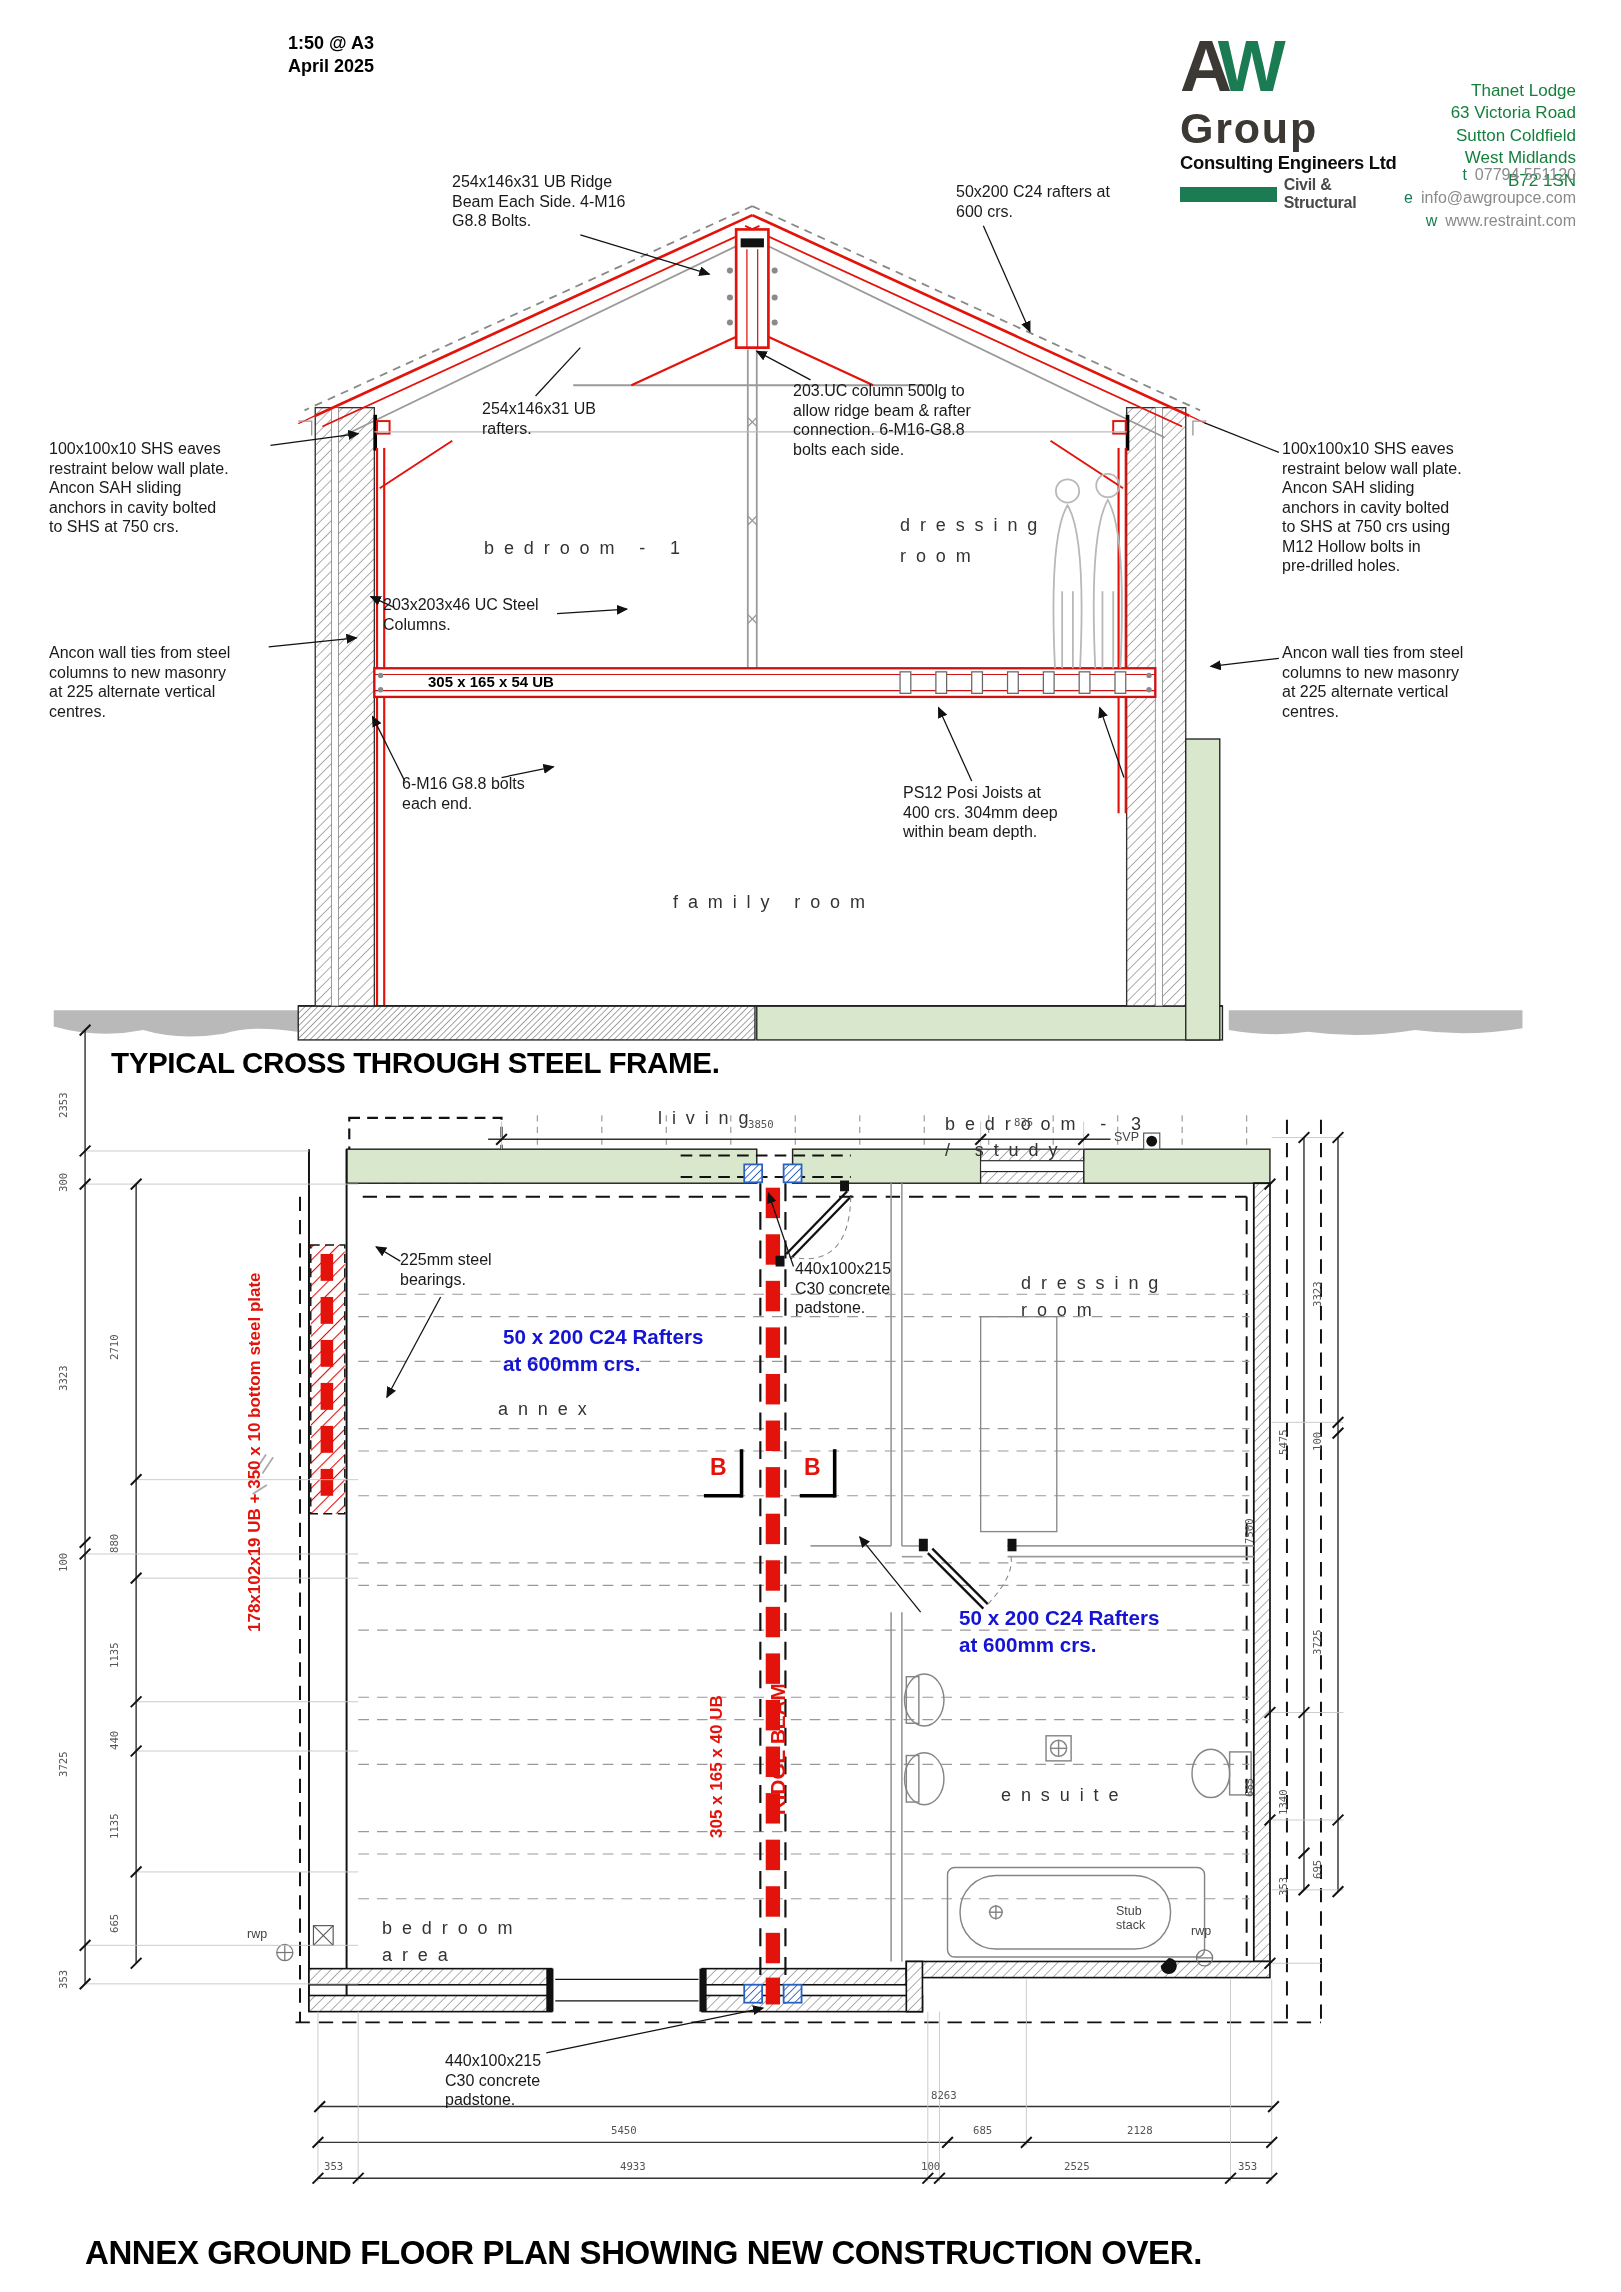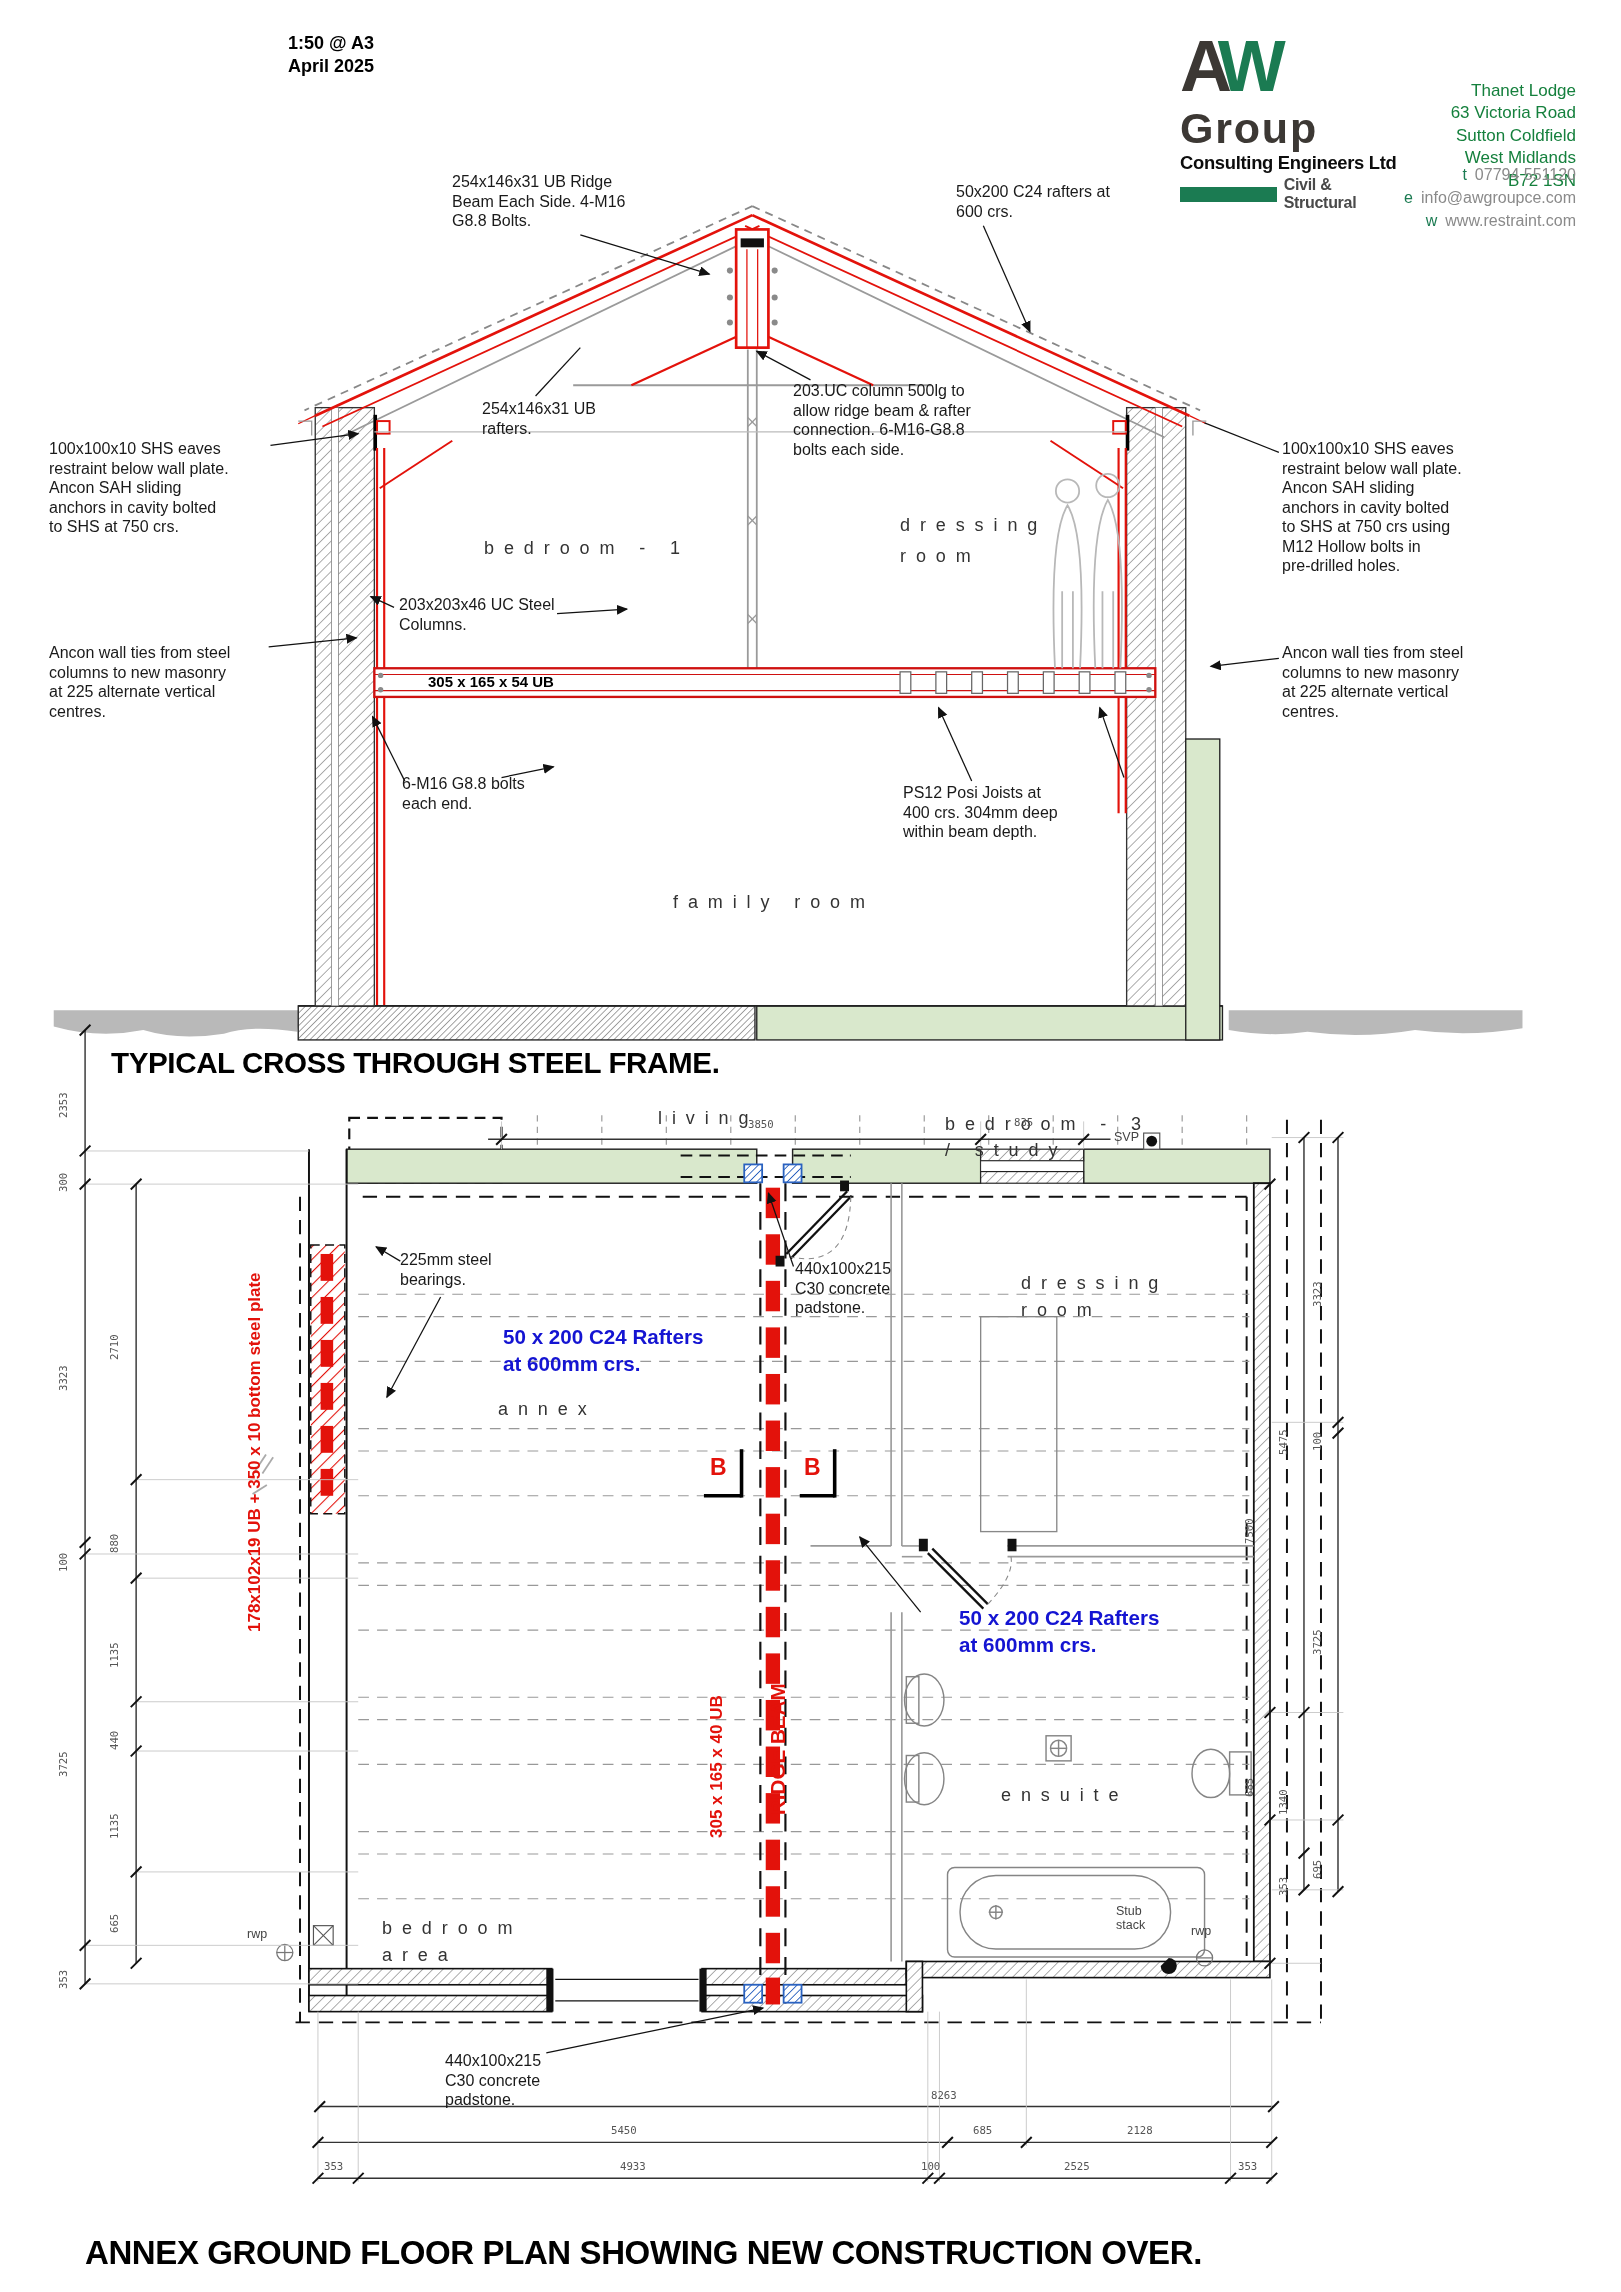--- a/index.html
+++ b/index.html
@@ -488,21 +488,21 @@
 rafters.</div>
 <div class="note" style="left:49px;top:439px;">100x100x10 SHS eaves
 restraint below wall plate.
 Ancon SAH sliding
 anchors in cavity bolted
 to SHS at 750 crs.</div>
 <div class="note" style="left:49px;top:643px;">Ancon wall ties from steel
 columns to new masonry
 at 225 alternate vertical
 centres.</div>
-<div class="note" style="left:399px;top:595px;">203x203x46 UC Steel
+<div class="note" style="left:383px;top:595px;">203x203x46 UC Steel
 Columns.</div>
 <div class="note" style="left:402px;top:774px;">6-M16 G8.8 bolts
 each end.</div>
 <div class="note" style="left:903px;top:783px;">PS12 Posi Joists at
 400 crs. 304mm deep
 within beam depth.</div>
 <div class="note" style="left:1282px;top:439px;">100x100x10 SHS eaves
 restraint below wall plate.
 Ancon SAH sliding
 anchors in cavity bolted

